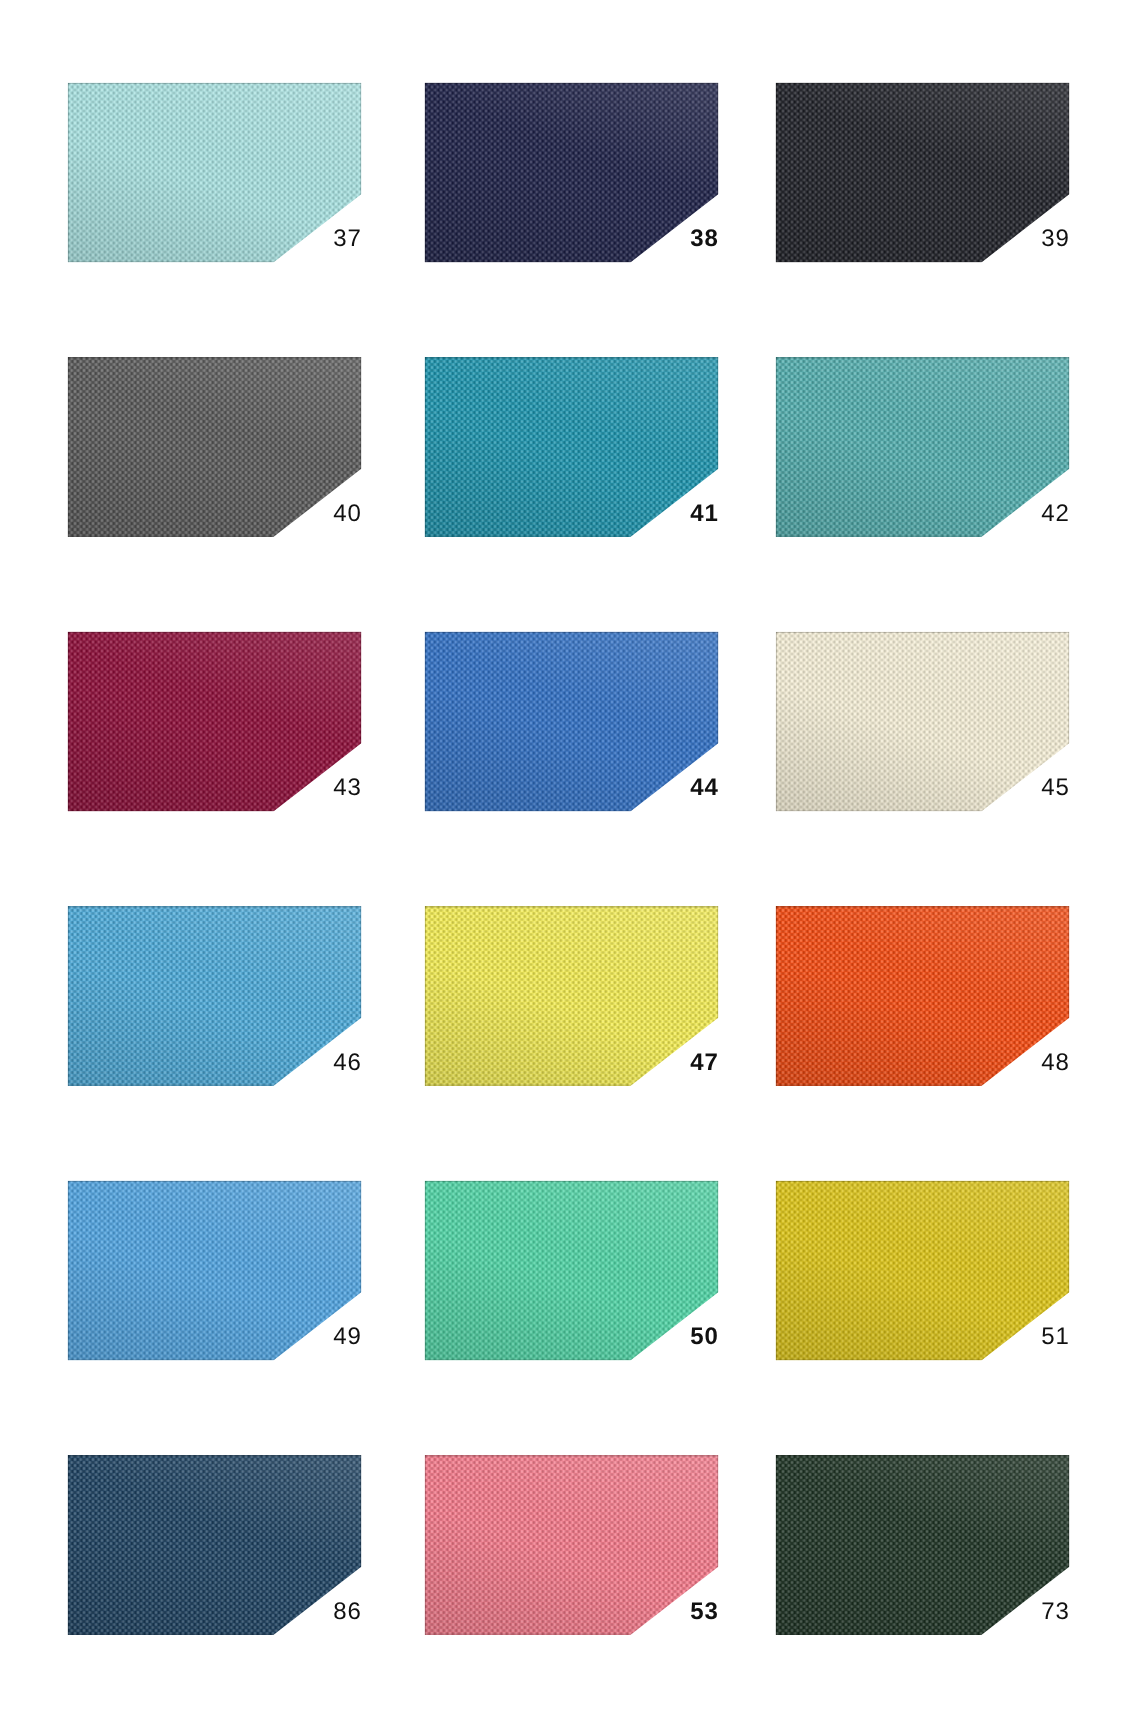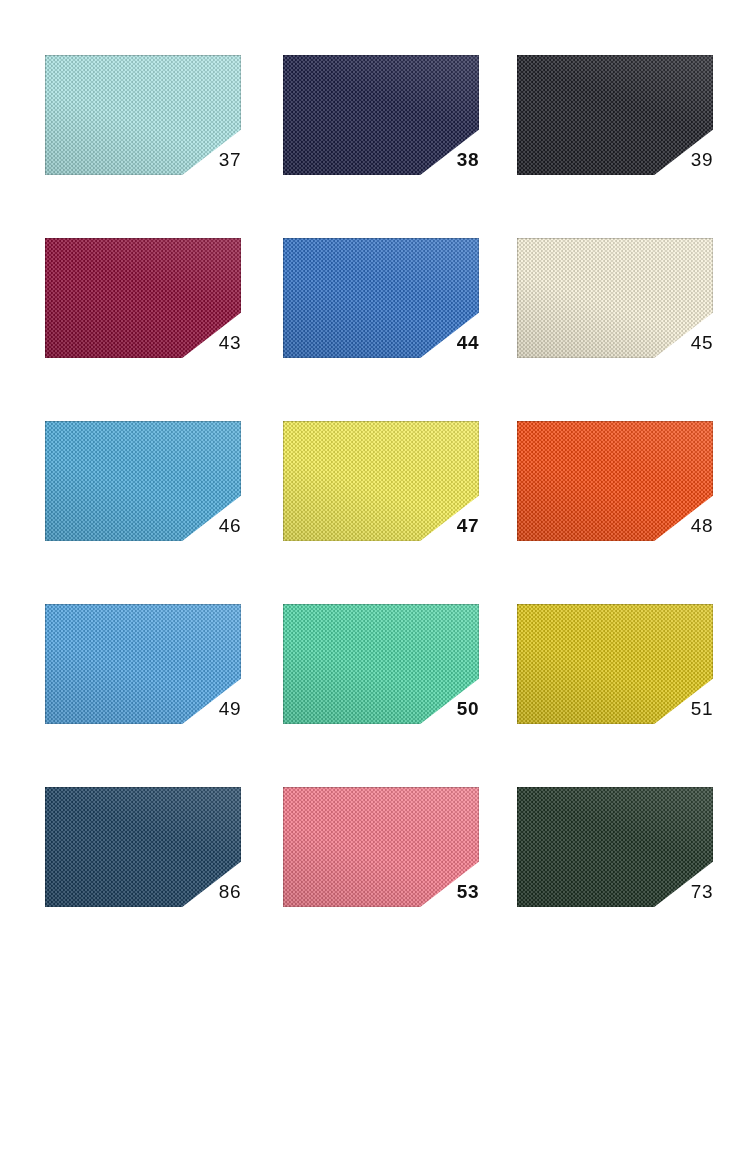--- a/index.html
+++ b/index.html
@@ -97,21 +97,21 @@
     pointer-events: none;
   }
 
   .swatch-number {
     position: absolute;
     left: 0;
     top: 92px;
     width: 196px;
     text-align: right;
     font-family: "Liberation Sans", sans-serif;
-    font-size: 19px;
+    font-size: 16px;
     line-height: 26px;
     color: #111111;
     letter-spacing: 0.5px;
   }
 </style>
 </head>
 <body style="background: rgb(255, 255, 255);">
 
 <div id="swatch-sheet">
   <div class="swatch-grid">
@@ -136,20 +136,46 @@
           <div class="chip" style="background-color: rgb(29, 31, 38);">
             <div class="weave"></div>
             <div class="shade"></div>
             <div class="rim"></div>
           </div>
           <div class="swatch-number">39</div>
         </div>
       </div>
       <div class="swatch-row">
         <div class="swatch-cell col-0">
+          <div class="chip" style="background-color: rgb(88, 88, 88);">
+            <div class="weave"></div>
+            <div class="shade"></div>
+            <div class="rim"></div>
+          </div>
+          <div class="swatch-number">40</div>
+        </div>
+        <div class="swatch-cell col-1">
+          <div class="chip" style="background-color: rgb(27, 147, 173);">
+            <div class="weave"></div>
+            <div class="shade"></div>
+            <div class="rim"></div>
+          </div>
+          <div class="swatch-number">41</div>
+        </div>
+        <div class="swatch-cell col-2">
+          <div class="chip" style="background-color: rgb(81, 173, 173);">
+            <div class="weave"></div>
+            <div class="shade"></div>
+            <div class="rim"></div>
+          </div>
+          <div class="swatch-number">42</div>
+        </div>
+      </div>
+      <div class="swatch-row">
+        <div class="swatch-cell col-0">
           <div class="chip" style="background-color: rgb(140, 11, 55);">
             <div class="weave"></div>
             <div class="shade"></div>
             <div class="rim"></div>
           </div>
           <div class="swatch-number">43</div>
         </div>
         <div class="swatch-cell col-1">
           <div class="chip" style="background-color: rgb(47, 111, 196);">
             <div class="weave"></div>

